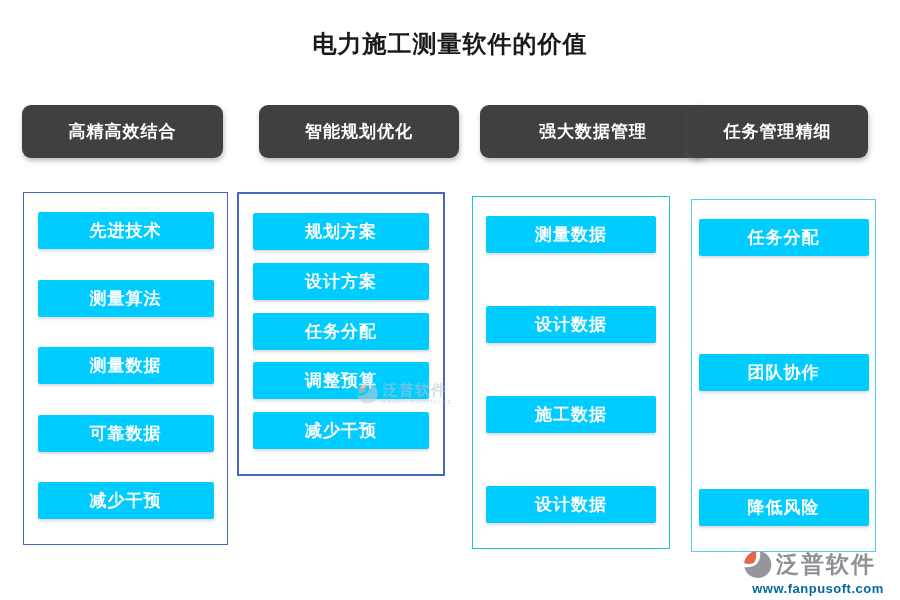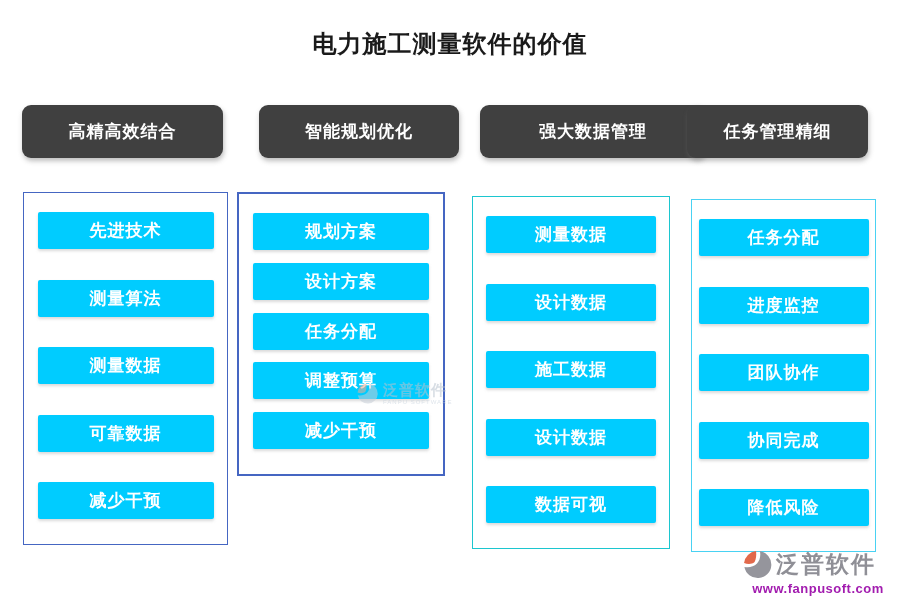--- a/index.html
+++ b/index.html
@@ -57,21 +57,21 @@
   
   .footer{
     position:absolute;left:742px;top:549px;width:152px;z-index:3;
     display:flex;flex-wrap:wrap;align-items:center;
   }
   .footer .ft-icon{width:31px;height:31px;margin-right:3px;}
   .footer .ft-name{
     font-size:23px;font-weight:700;color:#8f8f96;letter-spacing:2px;line-height:1.1;
   }
   .footer .ft-url{
-    width:100%;text-align:center;font-size:13px;font-weight:700;color:#a21caf;
+    width:100%;text-align:center;font-size:13px;font-weight:700;color:#0369a1;
     letter-spacing:.5px;margin-top:1px;cursor:pointer;
   }
 </style>
 </head>
 <body>
 
 <h1 class="title">电力施工测量软件的价值</h1>
 
 <div class="hdr h1">高精高效结合</div>
 <div class="hdr h2">智能规划优化</div>
@@ -92,28 +92,25 @@
   <div class="item">任务分配</div>
   <div class="item">调整预算</div>
   <div class="item">减少干预</div>
 </div>
 
 <div class="box c3">
   <div class="item">测量数据</div>
   <div class="item">设计数据</div>
   <div class="item">施工数据</div>
   <div class="item">设计数据</div>
-  <div class="item">数据可视</div>
 </div>
 
 <div class="box c4">
   <div class="item">任务分配</div>
-  <div class="item">进度监控</div>
   <div class="item">团队协作</div>
-  <div class="item">协同完成</div>
   <div class="item">降低风险</div>
 </div>
 
 <div class="watermark">
   <svg class="wm-icon" viewBox="0 0 32 32">
     <path d="M14.5 2.1 A14 14 0 0 0 2.1 14.5 C6 16 10 16 13 13.5 C14.5 10.5 15 6.5 14.5 2.1 Z" fill="#f0ab92"></path>
     <path d="M18.5 2.2 A14 14 0 1 1 2.5 18.5 C7 19.5 12 18.5 15.5 15 C18.5 12 19.5 7 18.5 2.2 Z" fill="#c6cdd6"></path>
   </svg>
   <div class="wm-txt">
     <span class="wm-name">泛普软件</span>

